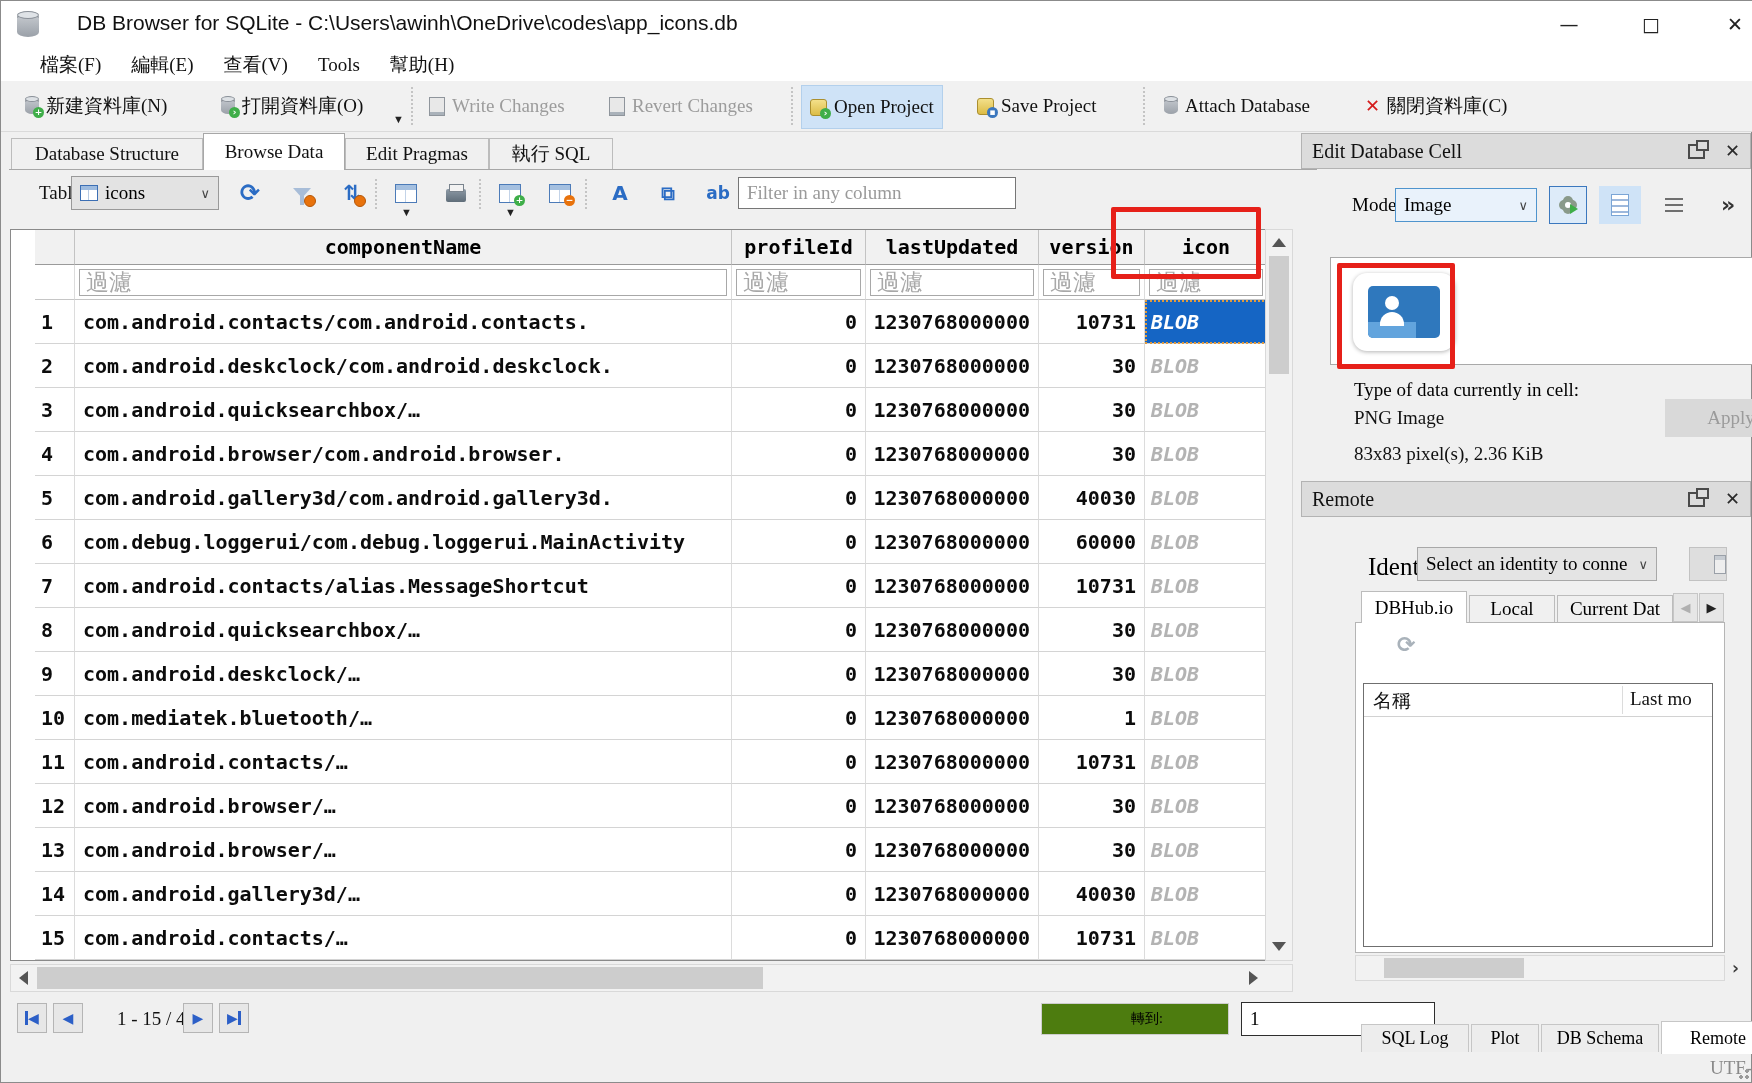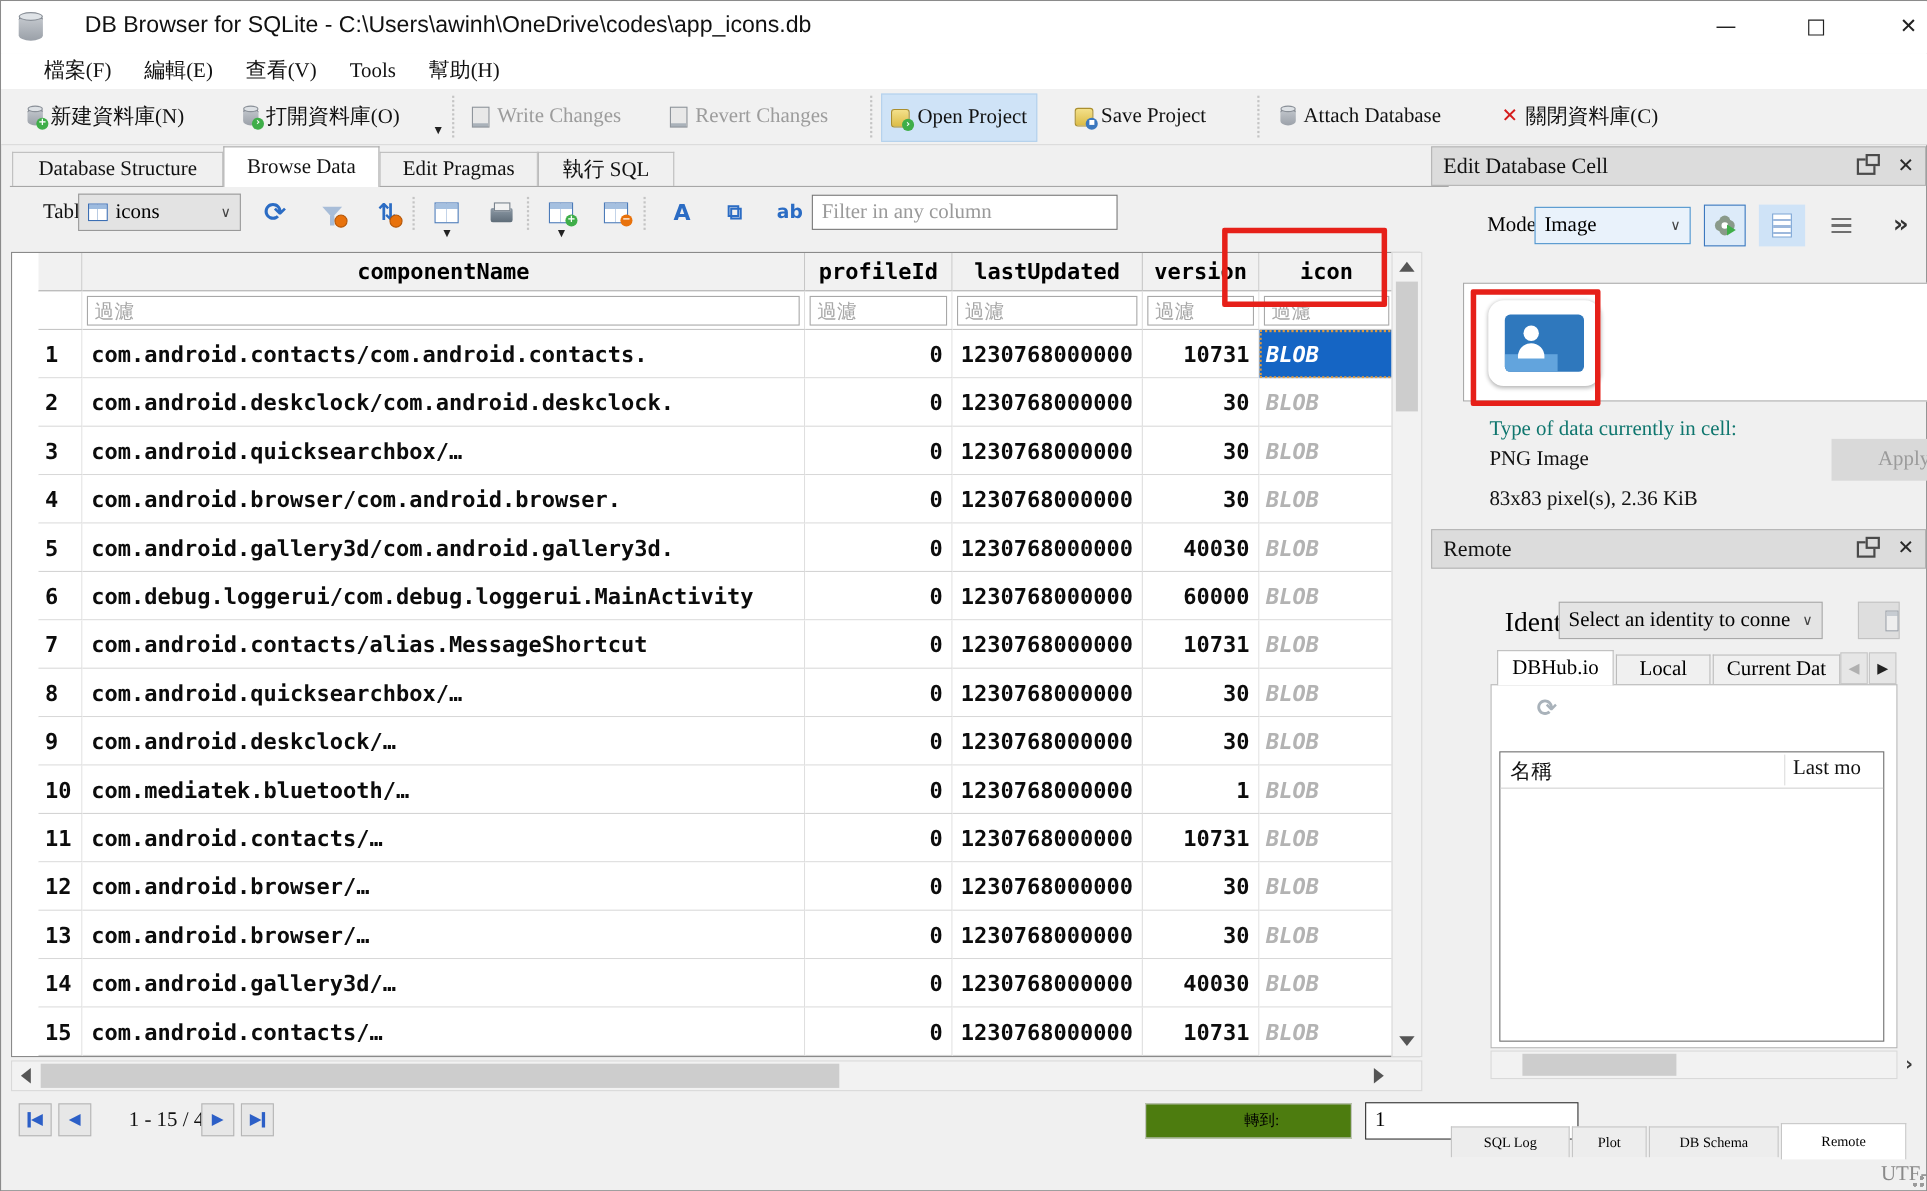--- a/index.html
+++ b/index.html
@@ -49,21 +49,21 @@
   .funnel:after{content:"";position:absolute;left:-2px;top:-2px;width:4px;height:9px;background:#a8bdd8;}
   .gridico{position:relative;width:20px;height:17px;background:#fff;border:1px solid #4c7bb8;box-shadow:inset 0 5px 0 #a5c0e0;background-image:linear-gradient(90deg,transparent 9px,#c3d3e8 9px,#c3d3e8 10px,transparent 10px);}
   .printico{position:relative;width:20px;height:13px;background:linear-gradient(#8d9aa6,#5f6d79);border-radius:2px;margin-top:5px;}
   .printico:before{content:"";position:absolute;left:3px;top:-5px;width:13px;height:6px;background:#f2f2f2;border:1px solid #79838d;}
   #filter-any{left:737px;top:176px;width:278px;height:32px;border:1px solid #767676;background:#fff;font-family:"Liberation Serif",serif;font-size:19px;padding:0 8px;box-sizing:border-box;color:#333;}
   #filter-any::placeholder{color:#9a9a9a;}
   
   #grid{left:9px;top:228px;width:1255px;display:grid;grid-template-columns:40px 657px 134px 173px 106px 123px 20px;grid-template-rows:35px 35px repeat(15,44px);border:1px solid #8a8a8a;background:#fff;box-sizing:content-box;}
   .h{background:#f1f1f1;border-right:1px solid #c3c3c3;border-bottom:1px solid #9a9a9a;font:bold 20px "DejaVu Sans Mono",monospace;display:flex;align-items:center;justify-content:center;overflow:hidden;white-space:nowrap;}
   .f{background:#fff;border-right:1px solid #dcdcdc;border-bottom:1px solid #c6c6c6;overflow:hidden;}
-  .fbox{margin:4px;height:25px;border:1px solid #a8a8a8;display:flex;align-items:center;padding-left:6px;color:#a8a8a8;font-size:18px;white-space:nowrap;}
+  .fbox{margin:4px;height:25px;border:1px solid #a8a8a8;display:flex;align-items:center;padding-left:6px;color:#a8a8a8;font-size:23px;white-space:nowrap;}
   .c{background:#fff;border-right:1px solid #dcdcdc;border-bottom:1px solid #d4d4d4;font:bold 20px "DejaVu Sans Mono",monospace;color:#0c0c0c;display:flex;align-items:center;overflow:hidden;white-space:nowrap;}
   .numc{padding-left:6px;}
   .leftc{padding-left:8px;}
   .rightc{justify-content:flex-end;padding-right:8px;}
   .blobc{font-style:italic;color:#b3b3b3;padding-left:6px;}
   .selc{background:#1565c4;color:#fff;outline:2px dotted #df9a3e;outline-offset:-2px;}
   
   .sb{background:#f2f2f2;border:1px solid #d9d9d9;box-sizing:border-box;}
   #vsb{left:1264px;top:228px;width:28px;height:732px;}
   .arr{position:absolute;width:0;height:0;}
@@ -98,21 +98,21 @@
   .gearico{position:relative;width:14px;height:14px;border-radius:50%;border:4px solid #8a9a8a;box-sizing:border-box;background:#fff;box-shadow:0 -4px 0 -2px #8a9a8a,0 4px 0 -2px #8a9a8a,-4px 0 0 -2px #8a9a8a,4px 0 0 -2px #8a9a8a;}
   .gearico:after{content:"";position:absolute;right:-7px;bottom:-6px;width:0;height:0;border-top:5px solid transparent;border-bottom:5px solid transparent;border-left:8px solid #3fae49;}
   .textico{width:16px;height:20px;background:#fff;border:1px solid #7aa5d6;background-image:repeating-linear-gradient(#fff 0 4px,#9db8dc 4px 6px);}
   .indentico{width:18px;height:14px;background:repeating-linear-gradient(#6f6f6f 0 2px,transparent 2px 6px);margin-left:4px;}
   #preview-box{left:1329px;top:256px;width:409px;height:106px;background:#fff;border:1px solid #a9a9a9;}
   #contact-card{left:1352px;top:272px;width:78px;height:78px;background:#fff;border-radius:14px;box-shadow:0 1px 4px rgba(0,0,0,.3);}
   #contact-blue{position:absolute;left:15px;top:13px;width:48px;height:52px;background:#2f78bd;border-radius:5px;overflow:hidden;}
   #contact-flap{position:absolute;left:0;bottom:0;width:48px;height:16px;background:#62a4dd;}
   #contact-head{position:absolute;left:17px;top:10px;width:14px;height:14px;border-radius:50%;background:#fff;}
   #contact-body{position:absolute;left:12px;top:26px;width:24px;height:14px;border-radius:12px 12px 0 0;background:#fff;}
-  #type-line1{left:1329px;top:378px;font-size:19px;color:#0f766e;}
+  #type-line1{left:1329px;top:378px;font-size:19px;color:#000000;}
   #type-line2{left:1329px;top:406px;font-size:19px;color:#111;}
   #apply-btn{left:1664px;top:398px;width:84px;height:38px;background:#d9d9d9;color:#9b9b9b;display:flex;align-items:center;justify-content:center;font-size:19px;}
   #size-info{left:1329px;top:442px;font-size:19px;color:#111;}
   #rm-head{top:480px;}
   #identity-label{left:1343px;top:552px;font-size:25px;}
   #identity-combo{left:1416px;top:546px;width:240px;height:34px;background:#e4e4e4;border:1px solid #a8a8a8;box-sizing:border-box;display:flex;align-items:center;padding:0 8px;font-size:19px;overflow:hidden;white-space:nowrap;}
   #identity-combo .spring{flex:1;}
   #identity-btn{left:1688px;top:546px;width:38px;height:34px;background:#dedede;border:1px solid #c2c2c2;box-sizing:border-box;display:flex;align-items:center;justify-content:center;}
   .cardico{width:14px;height:17px;background:#eee;border:1px solid #9aa0a8;box-shadow:inset 0 4px 0 #c7ccd2;}
   .rtab{position:absolute;display:flex;align-items:center;justify-content:center;font-size:19px;background:#f0f0f0;border:1px solid #bcbcbc;border-bottom:none;top:594px;height:27px;box-sizing:border-box;overflow:hidden;white-space:nowrap;}
@@ -124,21 +124,21 @@
   .grayglyph{color:#a9b2ba;font:bold 22px/22px "DejaVu Sans",sans-serif;}
   .cylgray{position:relative;width:13px;height:15px;background:#c9cdd2;border-radius:6px/4px;box-shadow:inset 0 5px 0 -3px #9aa0a8;}
   #rm-list{left:1362px;top:682px;width:350px;height:264px;background:#fff;border:1px solid #6f6f6f;box-sizing:border-box;}
   #rm-list-head{position:absolute;left:0;top:0;width:100%;height:33px;border-bottom:1px solid #d2d2d2;box-sizing:border-box;}
   #rm-col-name{position:absolute;left:9px;top:4px;font-size:19px;color:#111;}
   #rm-col-divider{position:absolute;left:258px;top:2px;width:1px;height:28px;background:#dcdcdc;}
   #rm-col-last{position:absolute;left:266px;top:4px;font-size:19px;color:#111;white-space:nowrap;}
   #rm-hscroll{left:1354px;top:954px;width:370px;height:26px;}
   .darr{color:#3a3a3a;font:bold 17px/17px "DejaVu Sans",sans-serif;}
   
-  .dtab{position:absolute;display:flex;align-items:center;justify-content:center;font-size:13px;background:#ededed;border:1px solid #c6c6c6;border-bottom:none;top:1023px;height:28px;box-sizing:border-box;}
+  .dtab{position:absolute;display:flex;align-items:center;justify-content:center;font-size:18px;background:#ededed;border:1px solid #c6c6c6;border-bottom:none;top:1023px;height:28px;box-sizing:border-box;margin-left:42px;}
   .dtab.active{background:#fff;top:1020px;height:33px;}
   #utf8{left:1685px;top:1056px;font-size:19px;color:#8a8a8a;}
   #grip{left:1736px;top:1066px;width:12px;height:12px;background:radial-gradient(circle 2px at 10px 10px,#9a9a9a 2px,transparent 2px),radial-gradient(circle 2px at 10px 4px,#9a9a9a 2px,transparent 2px),radial-gradient(circle 2px at 4px 10px,#9a9a9a 2px,transparent 2px);}
   
   .ann{position:absolute;border:5px solid #e62019;border-radius:2px;z-index:50;pointer-events:none;}
   #ann-icon-col{left:1110px;top:206px;width:140px;height:62px;}
   #ann-preview{left:1336px;top:262px;width:108px;height:96px;}
 </style>
 </head>
 <body>

